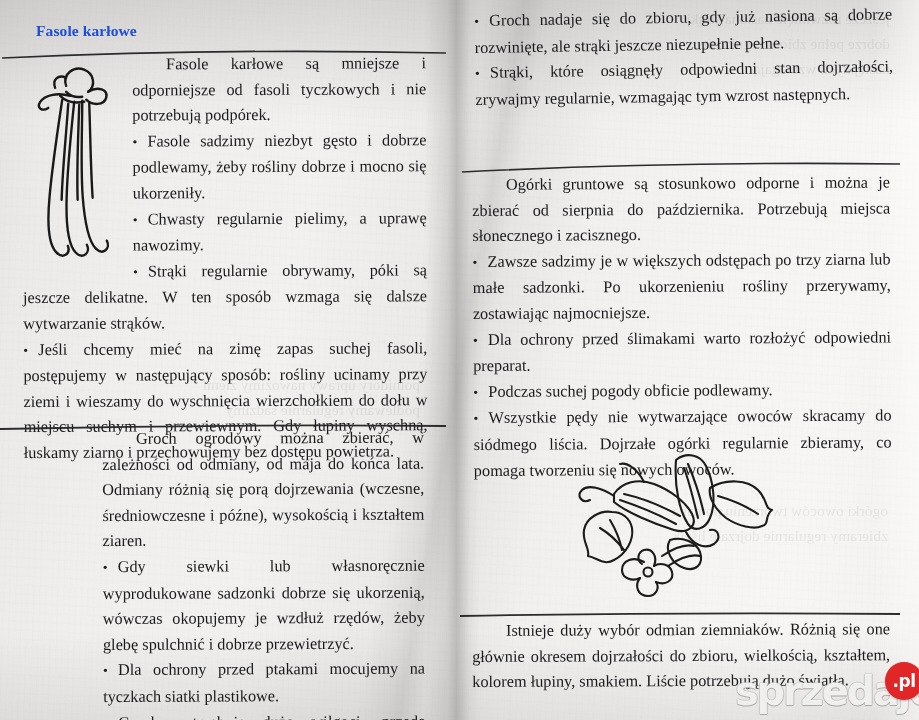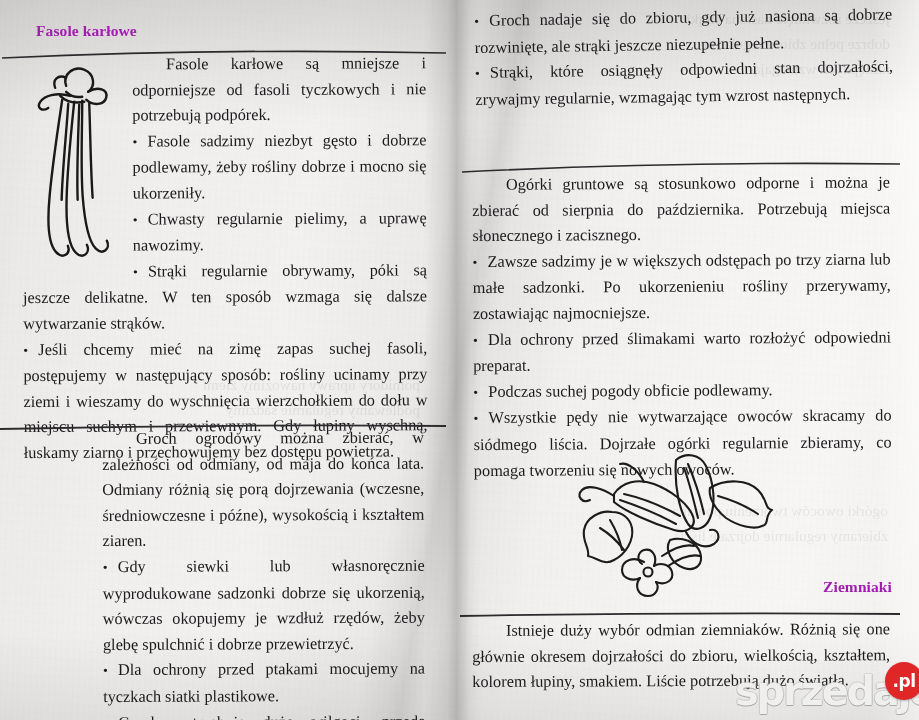--- a/index.html
+++ b/index.html
@@ -82,21 +82,21 @@
     top: 0;
     height: 720px;
   }
   .col-left  { left: 16px;  width: 410px; }
   .col-right { left: 470px; width: 432px; }
 
   
   .sec-head {
     font-weight: bold;
     font-size: 15.5px;
-    color: #a21caf;
+    color: #1d4ed8;
     letter-spacing: .1px;
     line-height: 1.1;
   }
   .sec-head.right { text-align: right; }
 
   
   .para {
     font-size: 16.3px;
     line-height: 25.6px;
     color: #1b1a1d;
@@ -316,23 +316,20 @@
           <path d="M82 130 C 76 138, 80 148, 90 148 C 98 148, 102 140, 98 134"></path>
           <path d="M98 134 C 108 138, 116 132, 114 124 C 112 116, 102 114, 96 118"></path>
           <path d="M96 118 C 100 108, 94 100, 86 102 C 80 104, 78 112, 84 116"></path>
           <circle cx="90" cy="124" r="4.5"></circle>
           <path d="M110 118 C 122 110, 134 106, 142 108"></path>
           <path d="M104 108 C 116 100, 128 96, 136 98"></path>
         </g>
       </svg>
     </div>
 
-    <div class="blk" style="left:0px; top:578px; width:422px;">
-      <div class="sec-head right">Ziemniaki</div>
-    </div>
     <div class="blk" style="left:-10px; top:606px; width:440px;">
       <svg width="440" height="8" viewBox="0 0 440 8" aria-hidden="true">
         <path d="M0 4 Q 220 0, 440 2" stroke="#2b2b2e" stroke-width="1.8" fill="none"></path>
       </svg>
     </div>
 
     <div class="blk warp-c" style="left:2px; top:618px; width:418px;">
       <p class="para indent">Istnieje duży wybór odmian ziemniaków. Różnią się one głównie okresem dojrzałości do zbioru, wielkością, kształtem, kolorem łupiny, smakiem. Liście potrzebują dużo światła.</p>
     </div>
   </div>

